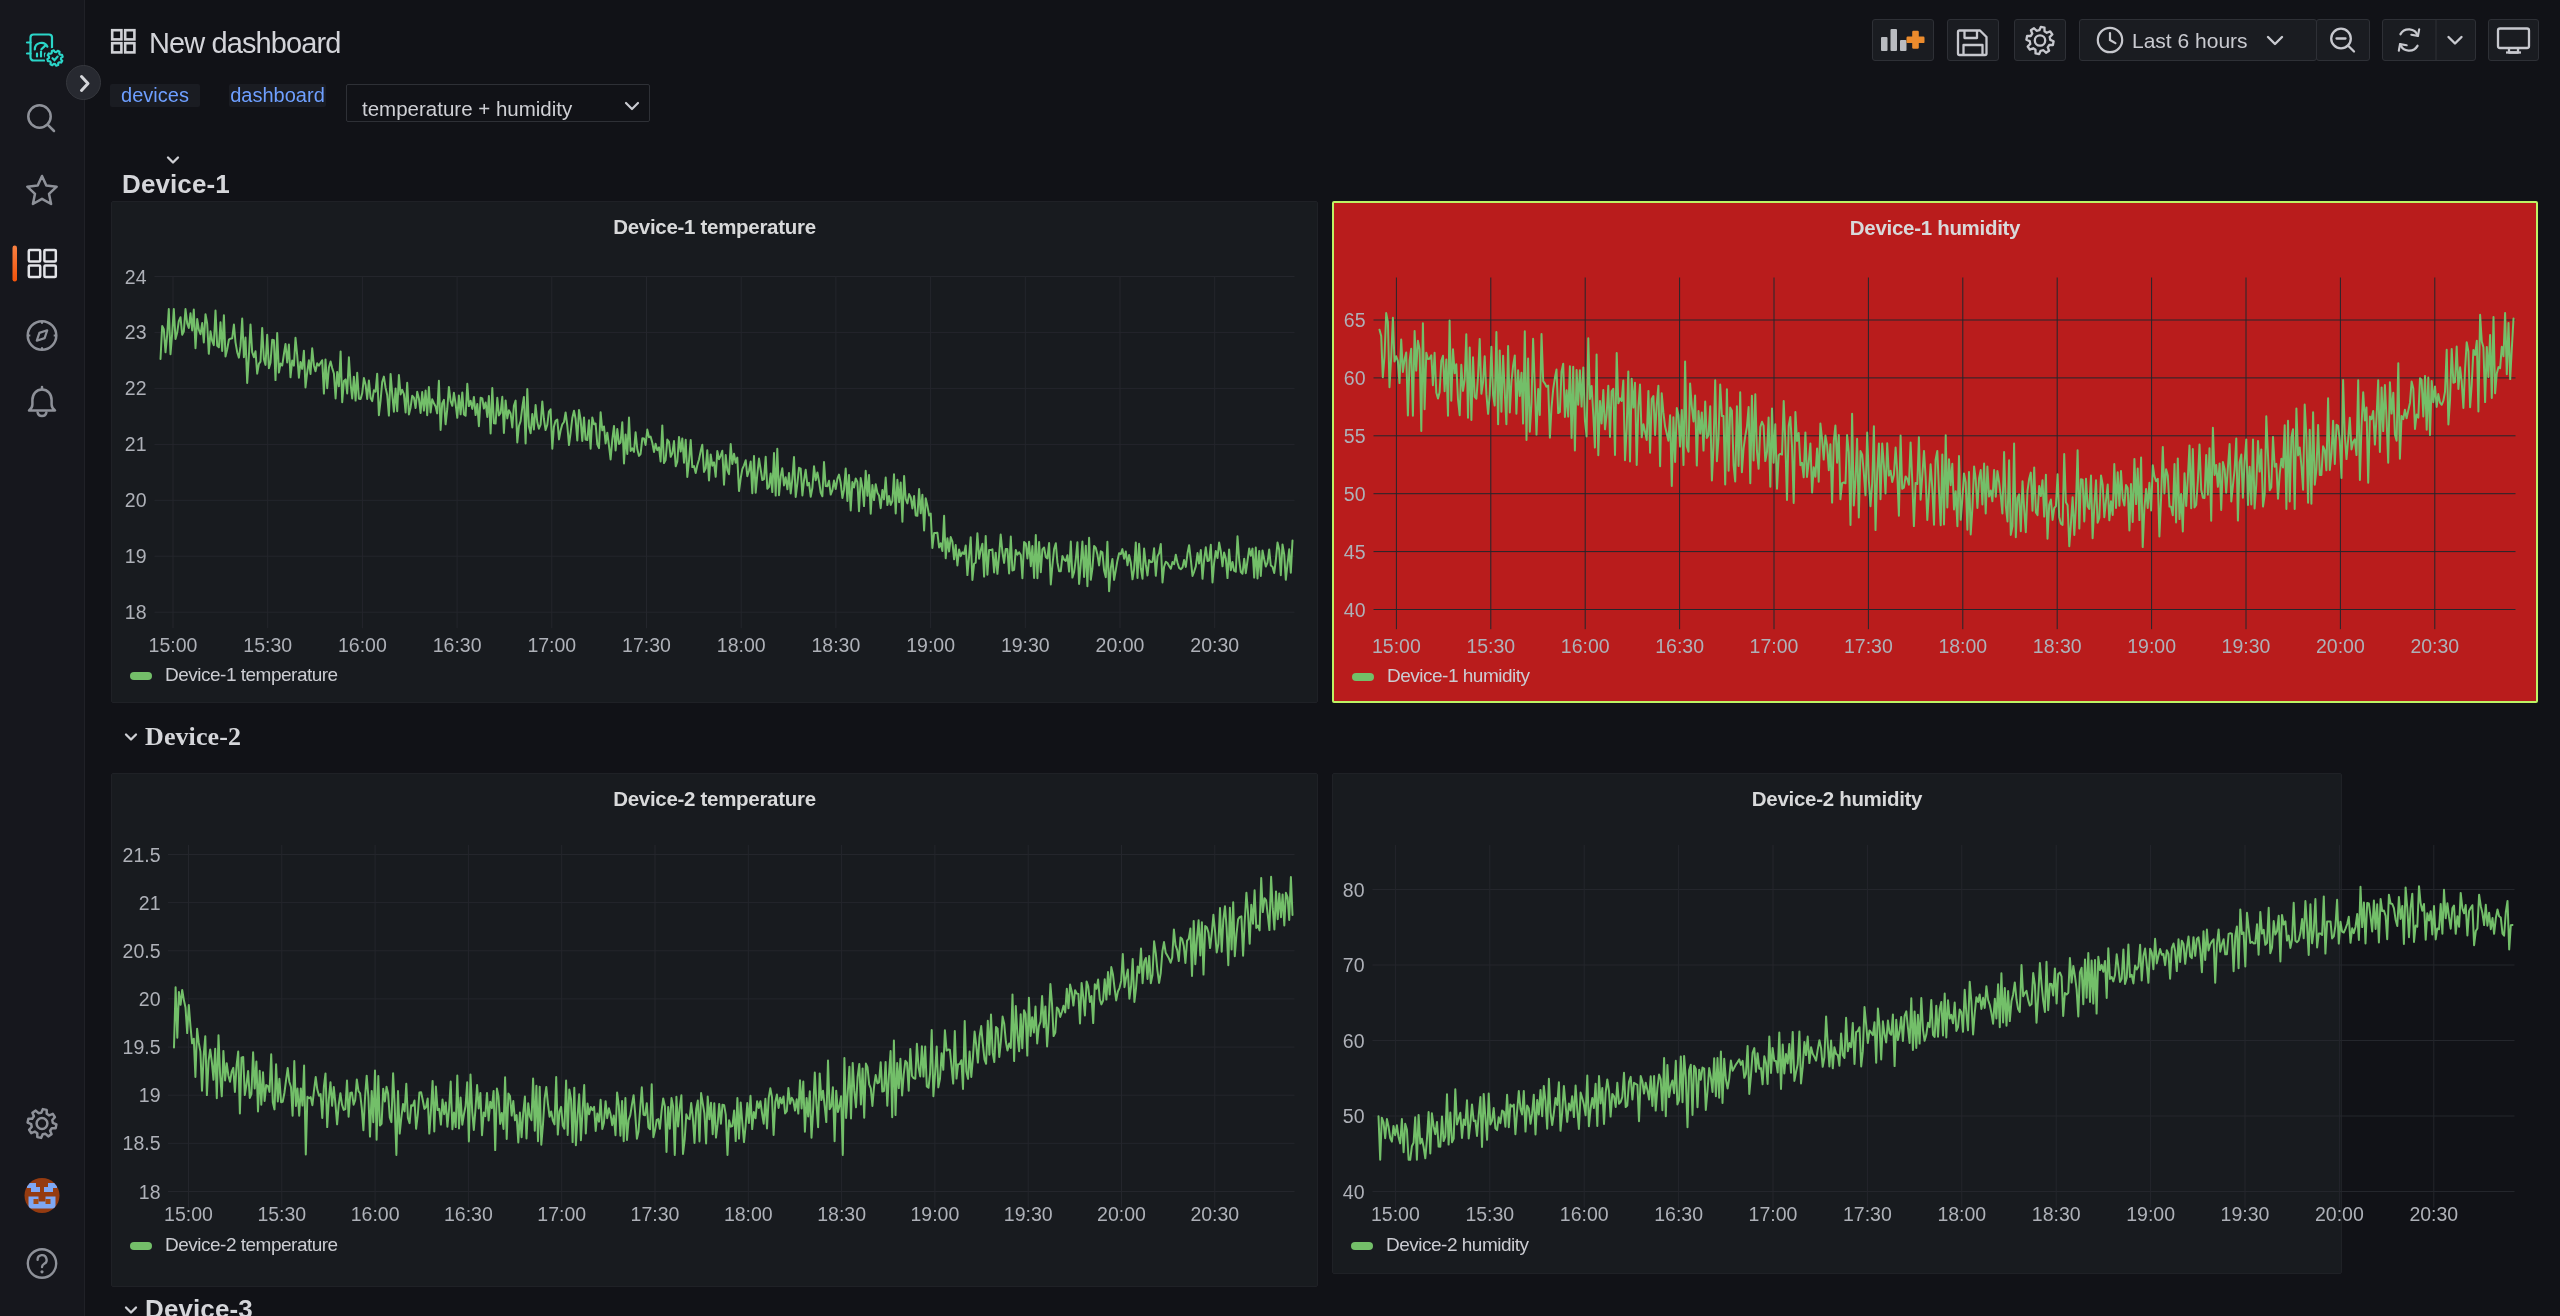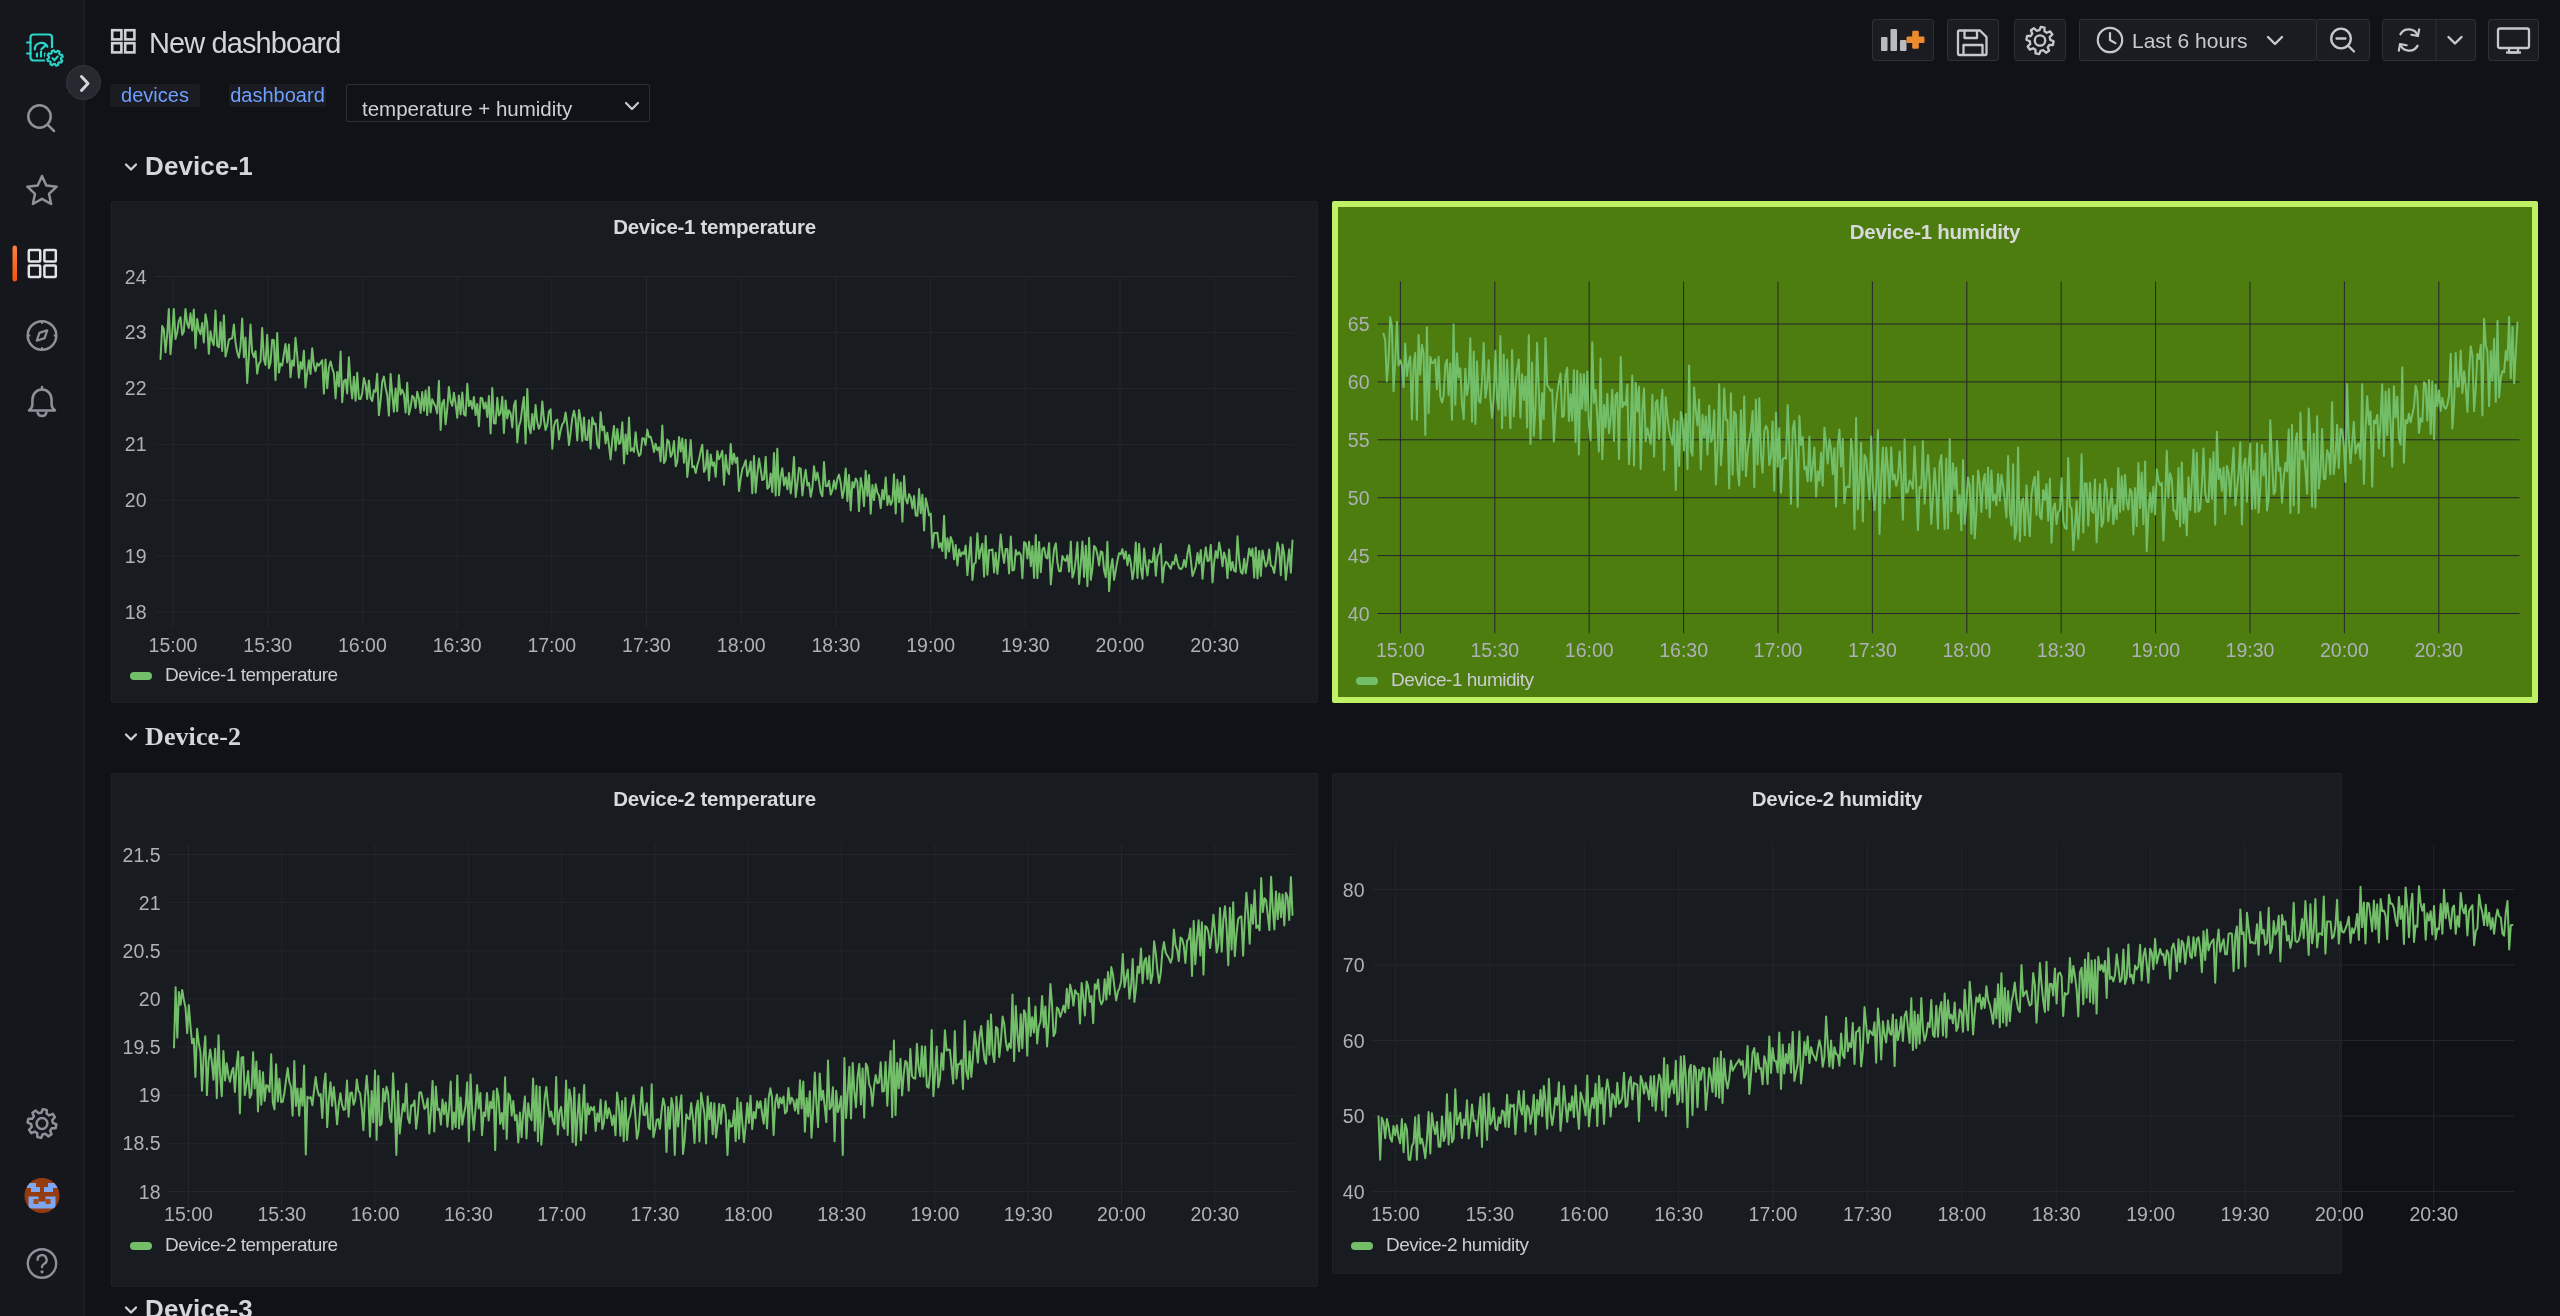--- a/index.html
+++ b/index.html
@@ -151,21 +151,21 @@
 </g>
     </svg></div>
 
 <div style="position:absolute;left:110px;top:84px;height:43px;display:flex;align-items:flex-start;">
   <div style="width:90px;background:#1a1c22;border-radius:2px;display:flex;align-items:center;justify-content:center;font-size:20px;font-weight:500;color:#6e9fff;">devices</div>
   <div style="margin-left:29px;width:97px;background:#1a1c22;border-radius:2px;display:flex;align-items:center;justify-content:center;font-size:20px;font-weight:500;color:#6e9fff;">dashboard</div>
   <div style="margin-left:20px;width:304px;border:1px solid #2e3036;border-radius:2px;display:flex;align-items:center;padding:12px 0 0 15px;font-size:20.5px;color:#cfd0d5;position:relative;">temperature + humidity<span style="position:absolute;right:7px;top:11px;"><svg width="20" height="20" style="flex:none">
           <path d="M 4 7 l 6 6 l 6 -6" stroke="#c9cad0" stroke-width="2.2" fill="none" stroke-linecap="round" stroke-linejoin="round"></path>
         </svg></span></div>
 </div>
-<div style="position:absolute;left:122px;top:151px;display:flex;align-items:center;">
+<div style="position:absolute;left:122px;top:151px;display:flex;align-items:center;flex-direction:column;">
 <svg width="18" height="18" style="margin-right:5px">
       <path d="M 4 6.5 l 5 5 l 5 -5" stroke="#cfd0d5" stroke-width="2.3" fill="none" stroke-linecap="round" stroke-linejoin="round"></path>
     </svg>
 <span style="font-size:26px;font-weight:700;letter-spacing:0.1px;color:#d5d6da;">Device-1</span>
   </div>
 <div style="position:absolute;left:122px;top:722px;display:flex;align-items:center;font-family:Liberation Serif, serif;">
 <svg width="18" height="18" style="margin-right:5px">
       <path d="M 4 6.5 l 5 5 l 5 -5" stroke="#cfd0d5" stroke-width="2.3" fill="none" stroke-linecap="round" stroke-linejoin="round"></path>
     </svg>
 <span style="font-size:26px;font-weight:700;letter-spacing:0.1px;color:#d5d6da;">Device-2</span>
@@ -217,21 +217,21 @@
 <text x="1008.0" y="449.5" fill="#aeb1b8" font-size="19.5px" text-anchor="middle">20:00</text>
 <line x1="1102.7" y1="74.5" x2="1102.7" y2="426.2" stroke="#24262c" stroke-width="1"></line>
 <text x="1102.7" y="449.5" fill="#aeb1b8" font-size="19.5px" text-anchor="middle">20:30</text>
 <polyline points="48.5,156.9 50.2,124.0 51.8,127.1 53.5,150.3 55.2,132.5 56.8,107.0 58.5,152.2 60.2,131.4 61.8,107.0 63.5,136.9 65.2,130.6 66.8,119.1 68.5,115.2 70.2,132.7 71.8,129.6 73.5,107.0 75.2,121.4 76.8,126.0 78.5,111.3 80.2,128.5 81.8,107.6 83.5,146.3 85.2,117.0 86.8,127.7 88.5,132.2 90.2,121.1 91.8,140.5 93.5,112.3 95.2,121.8 96.8,151.8 98.5,129.3 100.2,139.0 101.8,143.1 103.5,108.6 105.2,143.7 106.9,145.4 108.5,120.2 110.2,149.0 111.9,113.2 113.5,154.5 115.2,147.2 116.9,137.7 118.5,136.7 120.2,136.3 121.9,122.5 123.5,140.3 125.2,150.2 126.9,155.6 128.5,144.4 130.2,116.5 131.9,155.2 133.5,135.5 135.2,180.9 136.9,153.8 138.5,122.6 140.2,150.1 141.9,155.3 143.5,149.3 145.2,171.7 146.9,161.9 148.5,159.6 150.2,125.9 151.9,157.3 153.5,162.9 155.2,132.7 156.9,166.2 158.5,160.8 160.2,137.8 161.9,138.2 163.5,178.1 165.2,131.0 166.9,170.6 168.5,161.6 170.2,163.6 171.9,152.1 173.5,141.9 175.2,160.5 176.9,142.6 178.5,175.3 180.2,158.6 181.9,163.6 183.5,135.8 185.2,153.0 186.9,175.7 188.5,159.9 190.2,166.9 191.9,148.7 193.5,185.4 195.2,170.3 196.9,158.3 198.5,171.9 200.2,146.3 201.9,163.4 203.5,169.3 205.2,161.3 206.9,163.7 208.5,161.0 210.2,158.2 211.9,191.6 213.5,157.4 215.2,186.2 216.9,165.4 218.6,159.4 220.2,166.1 221.9,171.5 223.6,196.4 225.2,169.9 226.9,184.3 228.6,149.4 230.2,200.2 231.9,179.0 233.6,177.4 235.2,191.4 236.9,155.3 238.6,182.0 240.2,196.5 241.9,174.7 243.6,198.6 245.2,170.7 246.9,196.7 248.6,197.0 250.2,191.3 251.9,176.0 253.6,182.7 255.2,197.0 256.9,178.4 258.6,196.0 260.2,199.1 261.9,188.2 263.6,189.7 265.2,171.7 266.9,213.2 268.6,198.3 270.2,180.0 271.9,174.6 273.6,185.9 275.2,193.0 276.9,213.6 278.6,171.9 280.2,191.8 281.9,209.7 283.6,186.6 285.2,209.2 286.9,173.0 288.6,192.5 290.2,187.9 291.9,192.1 293.6,210.5 295.2,180.8 296.9,212.4 298.6,205.4 300.2,193.8 301.9,195.6 303.6,206.0 305.2,189.8 306.9,196.6 308.6,210.9 310.2,190.0 311.9,208.6 313.6,188.4 315.2,213.3 316.9,185.1 318.6,210.4 320.2,197.3 321.9,201.2 323.6,204.5 325.2,211.4 326.9,178.8 328.6,227.9 330.2,201.4 331.9,197.9 333.6,222.3 335.3,206.7 336.9,184.9 338.6,199.1 340.3,203.8 341.9,190.8 343.6,201.9 345.3,215.8 346.9,193.4 348.6,212.3 350.3,190.4 351.9,212.5 353.6,213.8 355.3,181.7 356.9,204.1 358.6,198.8 360.3,206.9 361.9,194.9 363.6,213.1 365.3,201.9 366.9,224.3 368.6,195.7 370.3,196.4 371.9,206.5 373.6,200.4 375.3,214.9 376.9,194.0 378.6,231.5 380.3,186.0 381.9,221.2 383.6,221.5 385.3,195.8 386.9,213.4 388.6,210.9 390.3,194.8 391.9,231.0 393.6,198.4 395.3,216.4 396.9,208.3 398.6,211.5 400.3,225.4 401.9,203.7 403.6,198.6 405.3,240.4 406.9,224.3 408.6,219.1 410.3,205.5 411.9,195.0 413.6,241.5 415.3,186.9 416.9,224.2 418.6,231.3 420.3,212.0 421.9,227.4 423.6,203.0 425.3,220.3 426.9,226.7 428.6,222.6 430.3,199.4 431.9,217.0 433.6,228.0 435.3,222.8 436.9,209.5 438.6,207.3 440.3,246.8 441.9,224.8 443.6,218.7 445.3,217.5 447.0,237.4 448.6,228.6 450.3,222.3 452.0,220.0 453.6,210.4 455.3,223.5 457.0,243.1 458.6,230.8 460.3,216.0 462.0,208.7 463.6,216.8 465.3,238.5 467.0,207.9 468.6,217.3 470.3,239.0 472.0,215.4 473.6,237.6 475.3,238.1 477.0,218.3 478.6,246.8 480.3,215.4 482.0,222.3 483.6,221.5 485.3,242.4 487.0,246.2 488.6,210.2 490.3,228.3 492.0,224.5 493.6,241.4 495.3,230.7 497.0,243.9 498.6,257.4 500.3,237.6 502.0,223.9 503.6,248.4 505.3,227.1 507.0,242.0 508.6,240.5 510.3,220.2 512.0,261.4 513.6,232.6 515.3,251.9 517.0,215.6 518.6,249.0 520.3,246.4 522.0,249.9 523.6,230.3 525.3,247.3 527.0,253.9 528.6,252.0 530.3,236.3 532.0,236.4 533.6,243.0 535.3,227.6 537.0,235.2 538.6,234.6 540.3,240.8 542.0,250.1 543.6,241.8 545.3,248.2 547.0,245.4 548.6,259.5 550.3,223.4 552.0,261.1 553.6,258.1 555.3,237.6 557.0,239.8 558.7,254.8 560.3,251.3 562.0,239.1 563.7,264.3 565.3,259.7 567.0,234.9 568.7,249.6 570.3,236.4 572.0,260.7 573.7,237.8 575.3,274.9 577.0,258.8 578.7,238.1 580.3,265.1 582.0,264.1 583.7,271.1 585.3,263.3 587.0,257.5 588.7,249.1 590.3,242.8 592.0,269.9 593.7,266.4 595.3,248.2 597.0,278.5 598.7,252.4 600.3,263.7 602.0,260.3 603.7,274.8 605.3,249.0 607.0,257.3 608.7,253.6 610.3,248.8 612.0,282.7 613.7,253.0 615.3,267.9 617.0,272.2 618.7,242.1 620.3,262.0 622.0,251.8 623.7,260.8 625.3,255.6 627.0,289.0 628.7,276.4 630.3,267.2 632.0,263.3 633.7,258.2 635.3,274.2 637.0,268.8 638.7,259.5 640.3,291.3 642.0,253.9 643.7,290.7 645.3,272.4 647.0,256.6 648.7,267.6 650.3,278.0 652.0,277.1 653.7,254.8 655.3,286.8 657.0,284.8 658.7,271.5 660.3,290.1 662.0,251.1 663.7,293.6 665.3,246.7 667.0,293.2 668.7,274.3 670.3,266.3 672.0,283.4 673.7,275.3 675.4,287.3 677.0,270.9 678.7,291.5 680.4,276.6 682.0,255.0 683.7,295.0 685.4,281.1 687.0,265.8 688.7,266.7 690.4,293.5 692.0,278.5 693.7,267.8 695.4,283.4 697.0,280.9 698.7,294.7 700.4,285.7 702.0,264.2 703.7,278.3 705.4,270.4 707.0,279.1 708.7,290.5 710.4,294.3 712.0,260.0 713.7,284.1 715.4,284.3 717.0,278.7 718.7,292.6 720.4,288.1 722.0,278.6 723.7,287.1 725.4,276.6 727.0,272.6 728.7,281.0 730.4,296.0 732.0,287.7 733.7,266.6 735.4,298.9 737.0,272.9 738.7,308.5 740.4,280.0 742.0,285.6 743.7,276.4 745.4,280.0 747.0,309.2 748.7,276.1 750.4,285.4 752.0,304.1 753.7,268.7 755.4,293.8 757.0,272.9 758.7,311.7 760.4,283.0 762.0,298.1 763.7,282.2 765.4,290.7 767.0,293.4 768.7,306.2 770.4,288.0 772.0,297.3 773.7,275.5 775.4,303.1 777.0,293.9 778.7,302.9 780.4,299.0 782.0,272.3 783.7,311.5 785.4,277.8 787.1,300.2 788.7,280.4 790.4,319.8 792.1,273.9 793.7,297.0 795.4,301.4 797.1,292.1 798.7,295.2 800.4,306.4 802.1,294.0 803.7,313.5 805.4,313.8 807.1,287.1 808.7,311.3 810.4,292.7 812.1,328.4 813.7,296.3 815.4,303.8 817.1,313.4 818.7,311.6 820.4,345.9 822.1,331.0 823.7,331.1 825.4,330.8 827.1,345.5 828.7,341.3 830.4,349.1 832.1,313.8 833.7,356.3 835.4,336.2 837.1,349.5 838.7,335.1 840.4,339.7 842.1,357.3 843.7,343.0 845.4,363.5 847.1,347.6 848.7,354.2 850.4,350.3 852.1,352.1 853.7,343.5 855.4,373.1 857.1,354.2 858.7,335.2 860.4,378.0 862.1,361.7 863.7,360.6 865.4,331.2 867.1,356.8 868.7,348.4 870.4,341.7 872.1,374.6 873.7,333.9 875.4,372.8 877.1,348.0 878.7,348.1 880.4,347.3 882.1,370.5 883.7,350.7 885.4,371.8 887.1,353.4 888.7,332.6 890.4,350.0 892.1,360.9 893.7,347.0 895.4,347.0 897.1,371.4 898.8,334.5 900.4,368.5 902.1,367.9 903.8,348.0 905.4,352.8 907.1,350.2 908.8,353.0 910.4,376.2 912.1,340.1 913.8,341.5 915.4,356.4 917.1,339.7 918.8,364.2 920.4,344.0 922.1,375.9 923.8,333.0 925.4,376.2 927.1,339.9 928.8,370.3 930.4,347.4 932.1,345.5 933.8,355.2 935.4,356.4 937.1,341.0 938.8,382.4 940.4,363.5 942.1,347.0 943.8,341.2 945.4,360.2 947.1,369.3 948.8,369.2 950.4,354.0 952.1,357.6 953.8,358.9 955.4,353.2 957.1,369.6 958.8,339.6 960.4,375.6 962.1,370.2 963.8,357.1 965.4,340.3 967.1,382.0 968.8,361.7 970.4,339.5 972.1,374.9 973.8,343.8 975.4,384.3 977.1,335.8 978.8,377.8 980.4,366.5 982.1,343.9 983.8,346.0 985.4,352.4 987.1,363.4 988.8,349.3 990.4,350.3 992.1,368.5 993.8,375.3 995.4,339.7 997.1,389.2 998.8,366.1 1000.4,356.9 1002.1,377.9 1003.8,368.2 1005.4,358.7 1007.1,351.2 1008.8,352.1 1010.4,347.1 1012.1,356.7 1013.8,349.4 1015.5,363.3 1017.1,353.0 1018.8,361.0 1020.5,377.3 1022.1,367.3 1023.8,340.4 1025.5,376.0 1027.1,341.7 1028.8,366.2 1030.5,376.7 1032.1,346.6 1033.8,362.4 1035.5,373.5 1037.1,358.0 1038.8,360.2 1040.5,359.7 1042.1,346.3 1043.8,373.8 1045.5,354.2 1047.1,351.3 1048.8,342.0 1050.5,380.4 1052.1,364.7 1053.8,359.7 1055.5,361.0 1057.1,363.9 1058.8,366.7 1060.5,360.0 1062.1,362.2 1063.8,352.7 1065.5,360.8 1067.1,365.9 1068.8,367.2 1070.5,365.6 1072.1,357.9 1073.8,364.9 1075.5,351.3 1077.1,343.2 1078.8,357.6 1080.5,373.9 1082.1,369.8 1083.8,364.4 1085.5,351.1 1087.1,361.5 1088.8,348.0 1090.5,376.8 1092.1,358.1 1093.8,345.3 1095.5,359.0 1097.1,358.5 1098.8,342.8 1100.5,380.4 1102.1,361.2 1103.8,348.9 1105.5,356.1 1107.1,340.5 1108.8,349.3 1110.5,364.3 1112.1,350.4 1113.8,356.4 1115.5,376.1 1117.1,347.4 1118.8,368.2 1120.5,359.9 1122.1,368.7 1123.8,369.7 1125.5,334.2 1127.2,358.0 1128.8,370.0 1130.5,371.7 1132.2,356.7 1133.8,371.2 1135.5,358.8 1137.2,346.4 1138.8,353.7 1140.5,346.6 1142.2,375.6 1143.8,345.5 1145.5,376.5 1147.2,348.9 1148.8,373.9 1150.5,348.5 1152.2,357.3 1153.8,364.6 1155.5,360.6 1157.2,347.5 1158.8,363.5 1160.5,364.8 1162.2,371.0 1163.8,358.5 1165.5,340.6 1167.2,347.7 1168.8,373.2 1170.5,342.4 1172.2,352.4 1173.8,377.8 1175.5,362.1 1177.2,347.3 1178.8,370.8 1180.5,338.5" fill="none" stroke="#73bf69" stroke-width="2" stroke-linejoin="round" stroke-linecap="round"></polyline>
 </svg>
 <div style="position:absolute;left:18px;top:464px;display:flex;align-items:center;">
       <span style="width:22px;height:8px;border-radius:4px;background:#73bf69;display:inline-block;"></span>
       <span style="margin-left:13px;font-size:19px;letter-spacing:-0.5px;color:#cbccd2;line-height:1;position:relative;top:-1px;">Device-1 temperature</span>
     </div>
 </div>
-<div style="position:absolute;left:1332px;top:201px;width:1206px;height:502px;background:#4d7c0f;border:6px solid #bef264;border-radius:2px;">
+<div style="position:absolute;left:1332px;top:201px;width:1206px;height:502px;background:#b91c1c;border:2px solid #bef264;border-radius:2px;">
 <div style="position:absolute;left:0;right:0;top:13px;text-align:center;font-size:20.5px;font-weight:700;color:#d8d9da;letter-spacing:-0.3px;">Device-1 humidity</div>
 <svg width="1206" height="502" style="position:absolute;left:0;top:0" shape-rendering="geometricPrecision">
 <line x1="39.5" y1="117.0" x2="1181.5" y2="117.0" stroke="#24262c" stroke-width="1"></line>
 <text x="31.5" y="124.0" fill="#aeb1b8" font-size="19.5px" text-anchor="end">65</text>
 <line x1="39.5" y1="174.9" x2="1181.5" y2="174.9" stroke="#24262c" stroke-width="1"></line>
 <text x="31.5" y="181.9" fill="#aeb1b8" font-size="19.5px" text-anchor="end">60</text>
 <line x1="39.5" y1="232.8" x2="1181.5" y2="232.8" stroke="#24262c" stroke-width="1"></line>
 <text x="31.5" y="239.8" fill="#aeb1b8" font-size="19.5px" text-anchor="end">55</text>
 <line x1="39.5" y1="290.7" x2="1181.5" y2="290.7" stroke="#24262c" stroke-width="1"></line>
 <text x="31.5" y="297.7" fill="#aeb1b8" font-size="19.5px" text-anchor="end">50</text>

